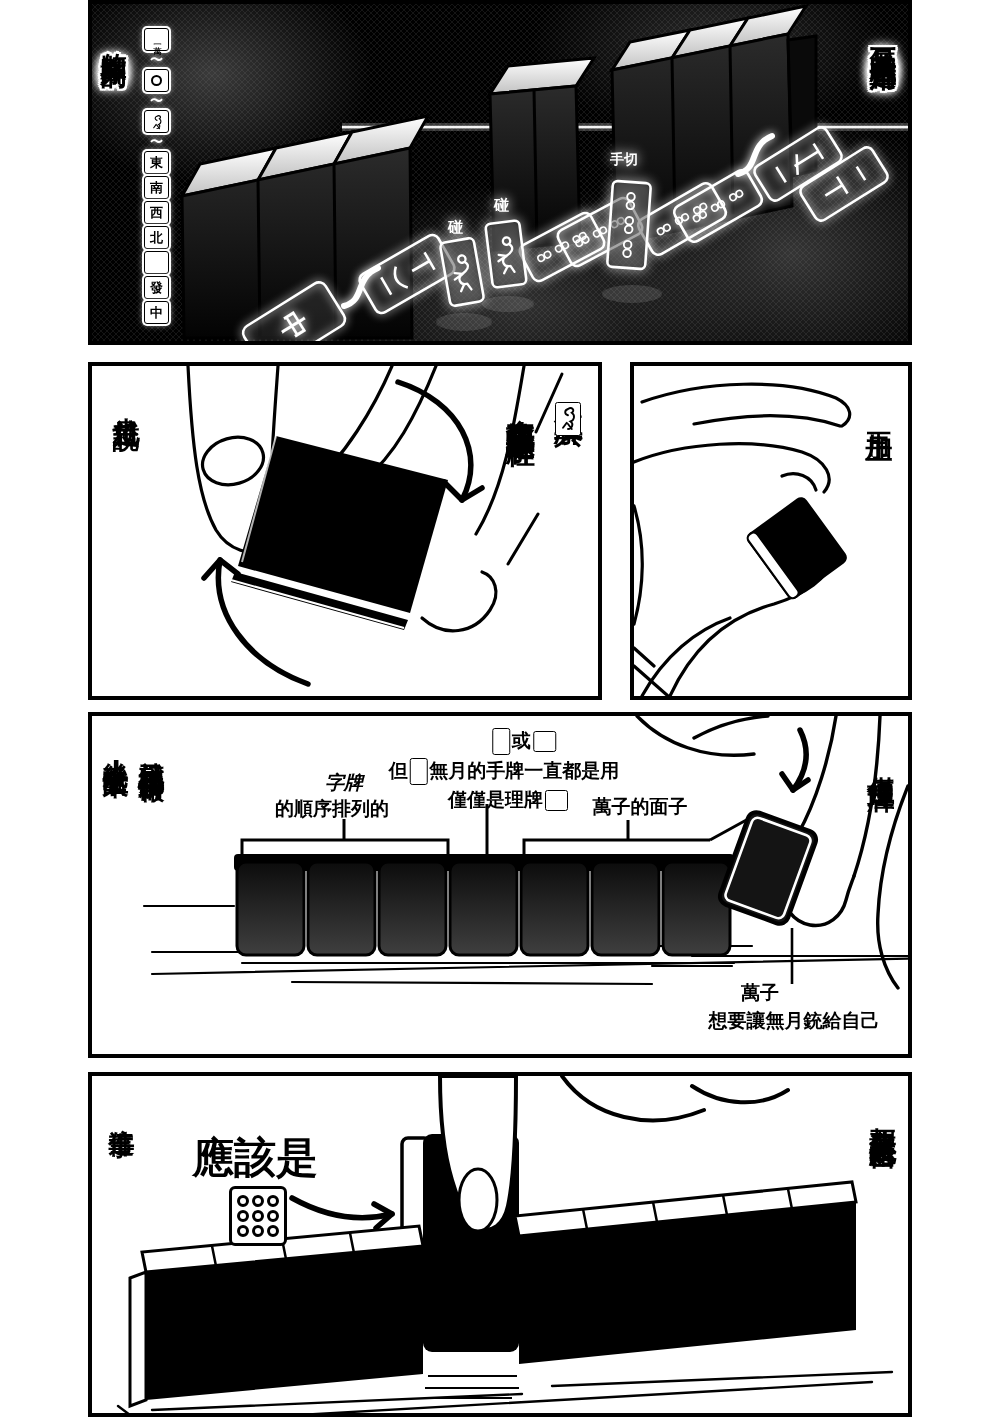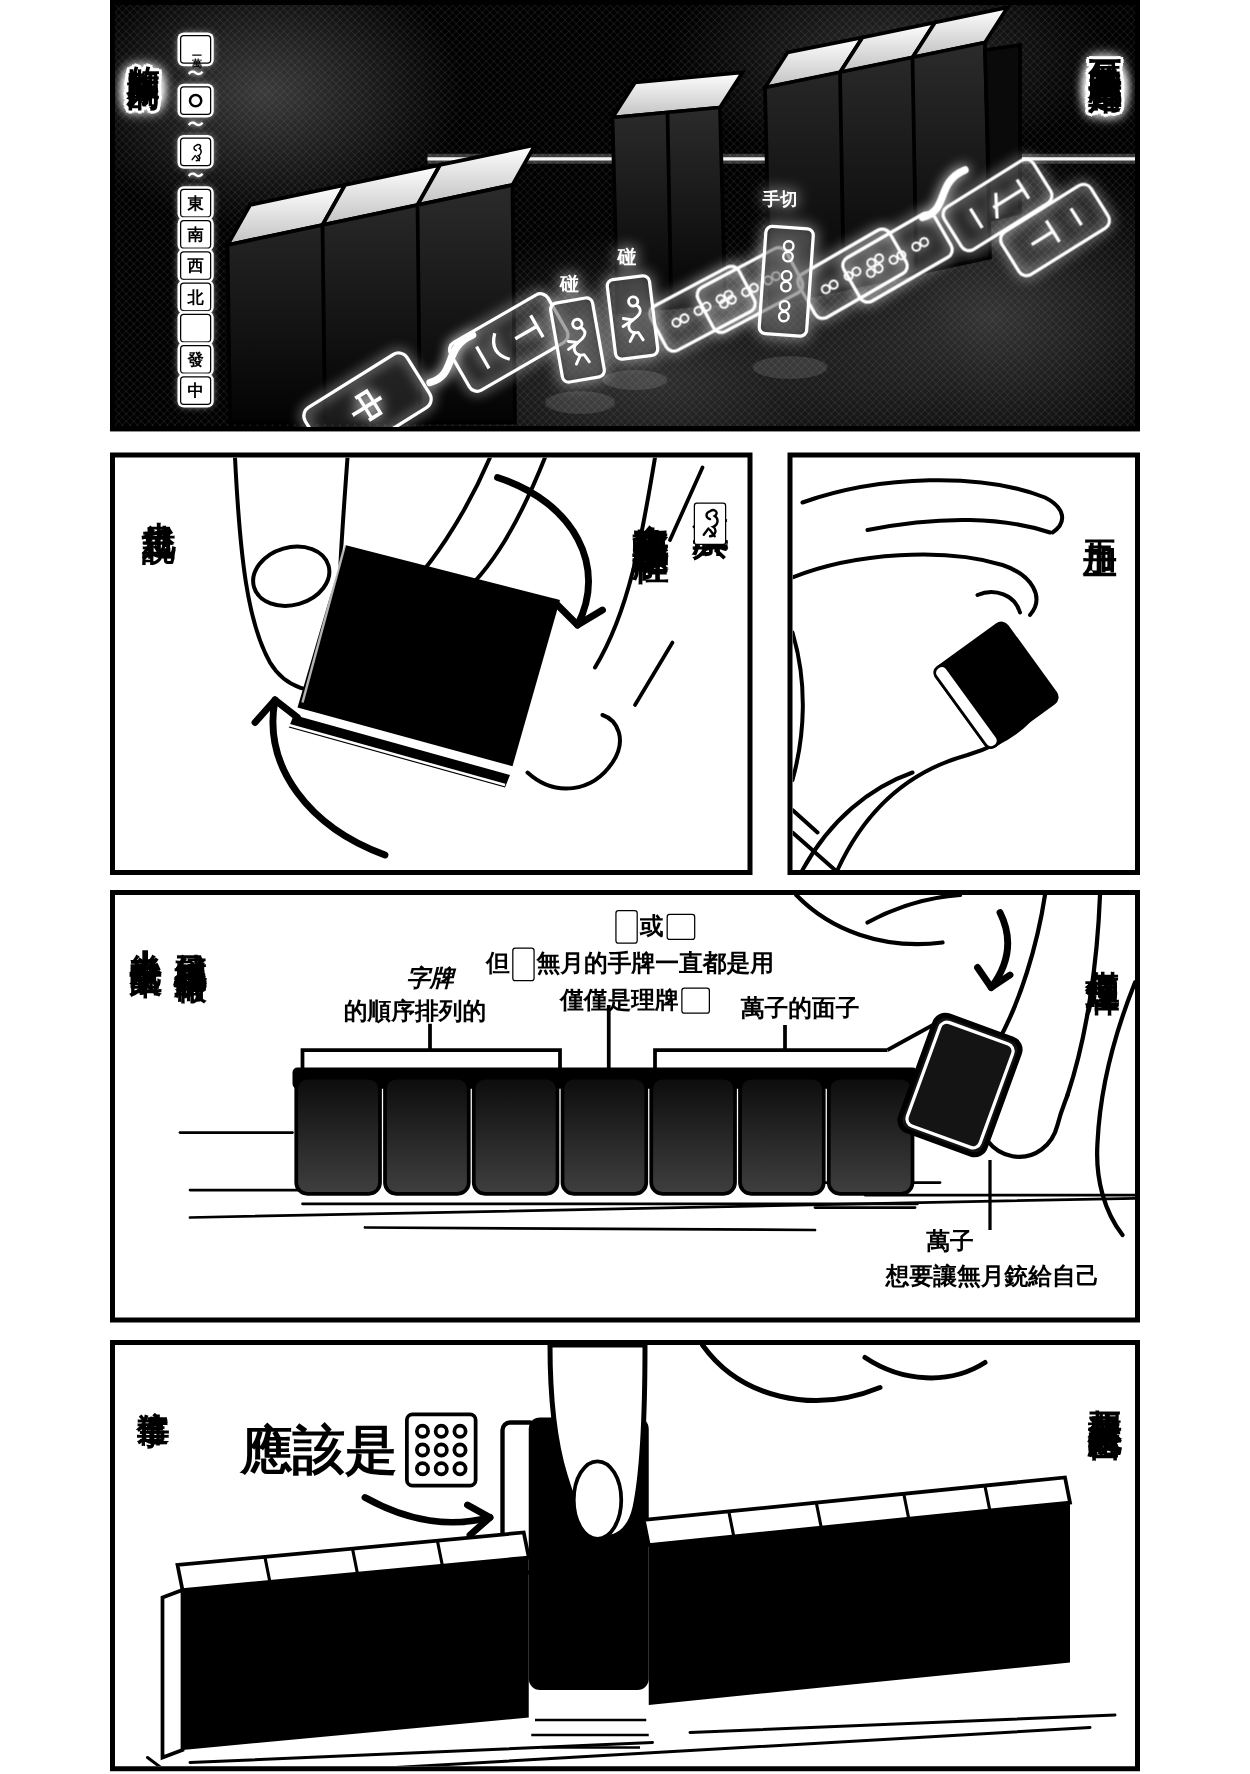--- a/index.html
+++ b/index.html
@@ -454,21 +454,21 @@
         <path d="M600,10 C630,30 668,32 696,14" stroke="#000" stroke-width="4" fill="none" stroke-linecap="round"></path>
       </g>
 
       <g stroke="#000" stroke-width="5.5" fill="none" stroke-linecap="round">
         <path d="M200,122 C236,142 268,146 300,138"></path>
         <path d="M300,138 L282,128 M300,138 L284,152"></path>
       </g>
     </svg>
 
     <div class="abs vtext" style="left:16px;top:32px;font-size:26px;font-weight:600;">這件事</div>
-    <div class="abs callout" style="left:100px;top:54px;">
+    <div class="abs callout" style="left:100px;top:54px;flex-direction:column;">
       <span>應該是</span>
       <span class="tbig">
         <span class="pin9b">
             <i></i>
             <i></i>
             <i></i>
             <i></i>
             <i></i>
             <i></i>
             <i></i>

